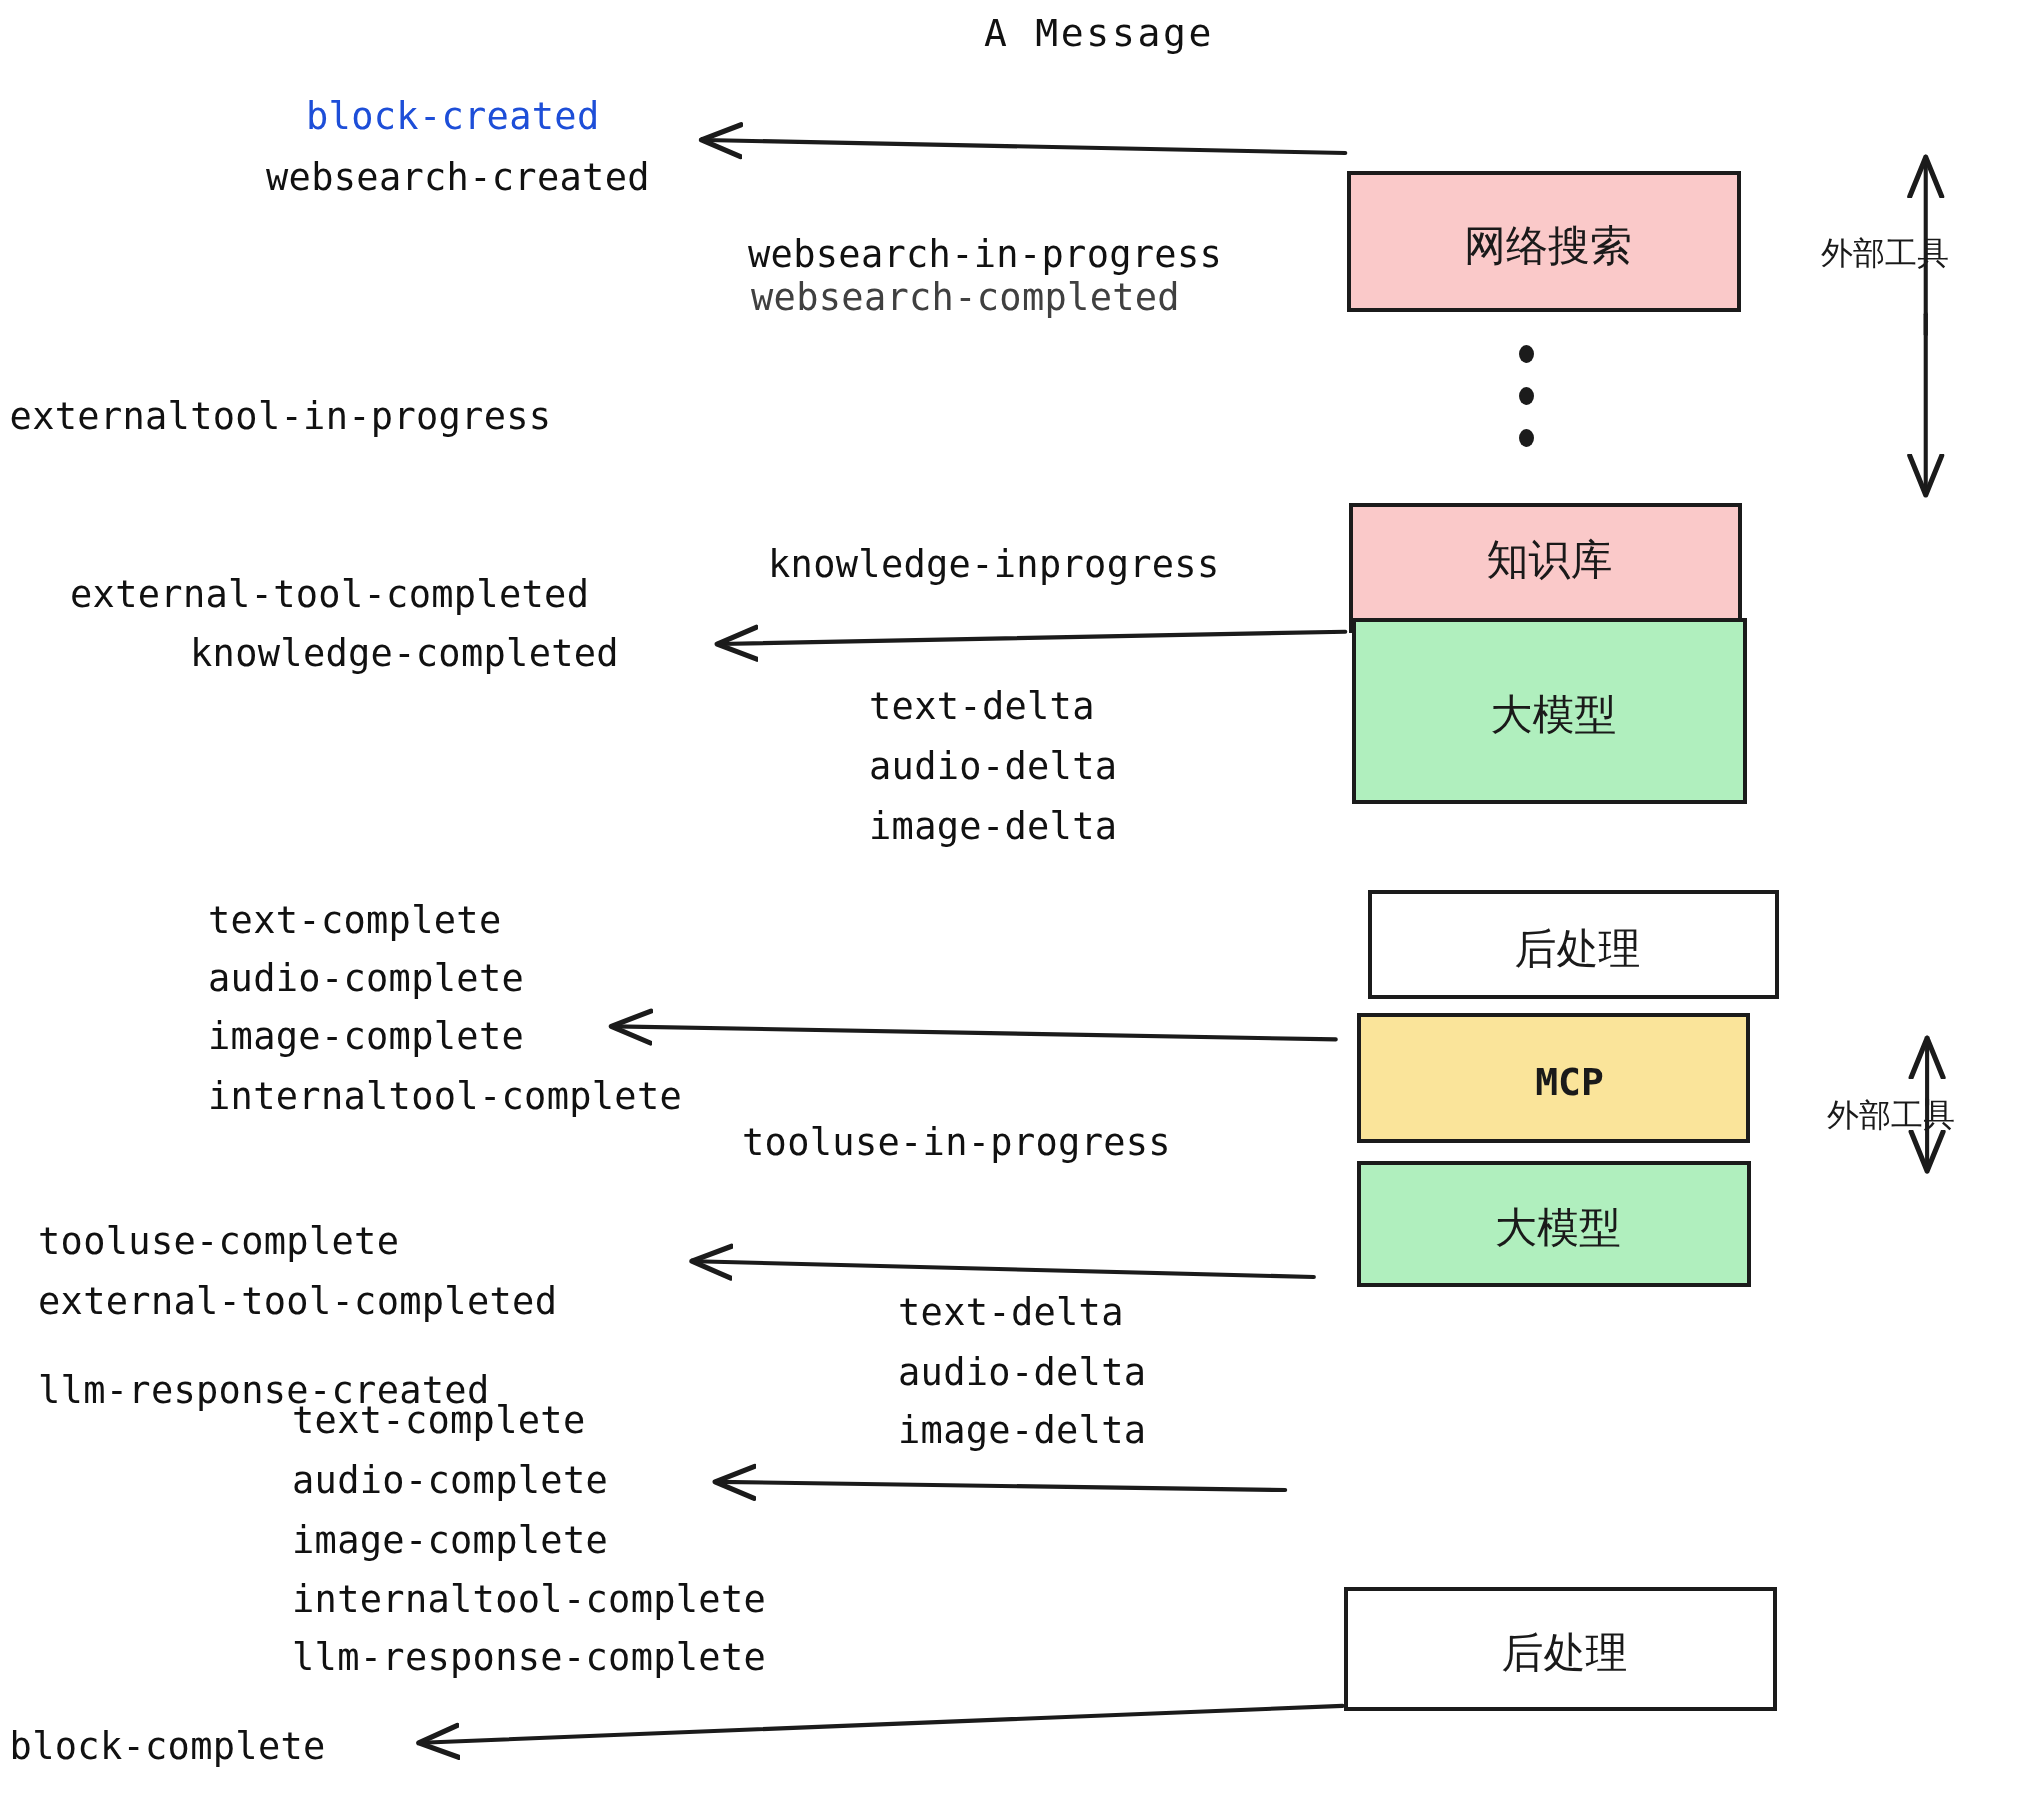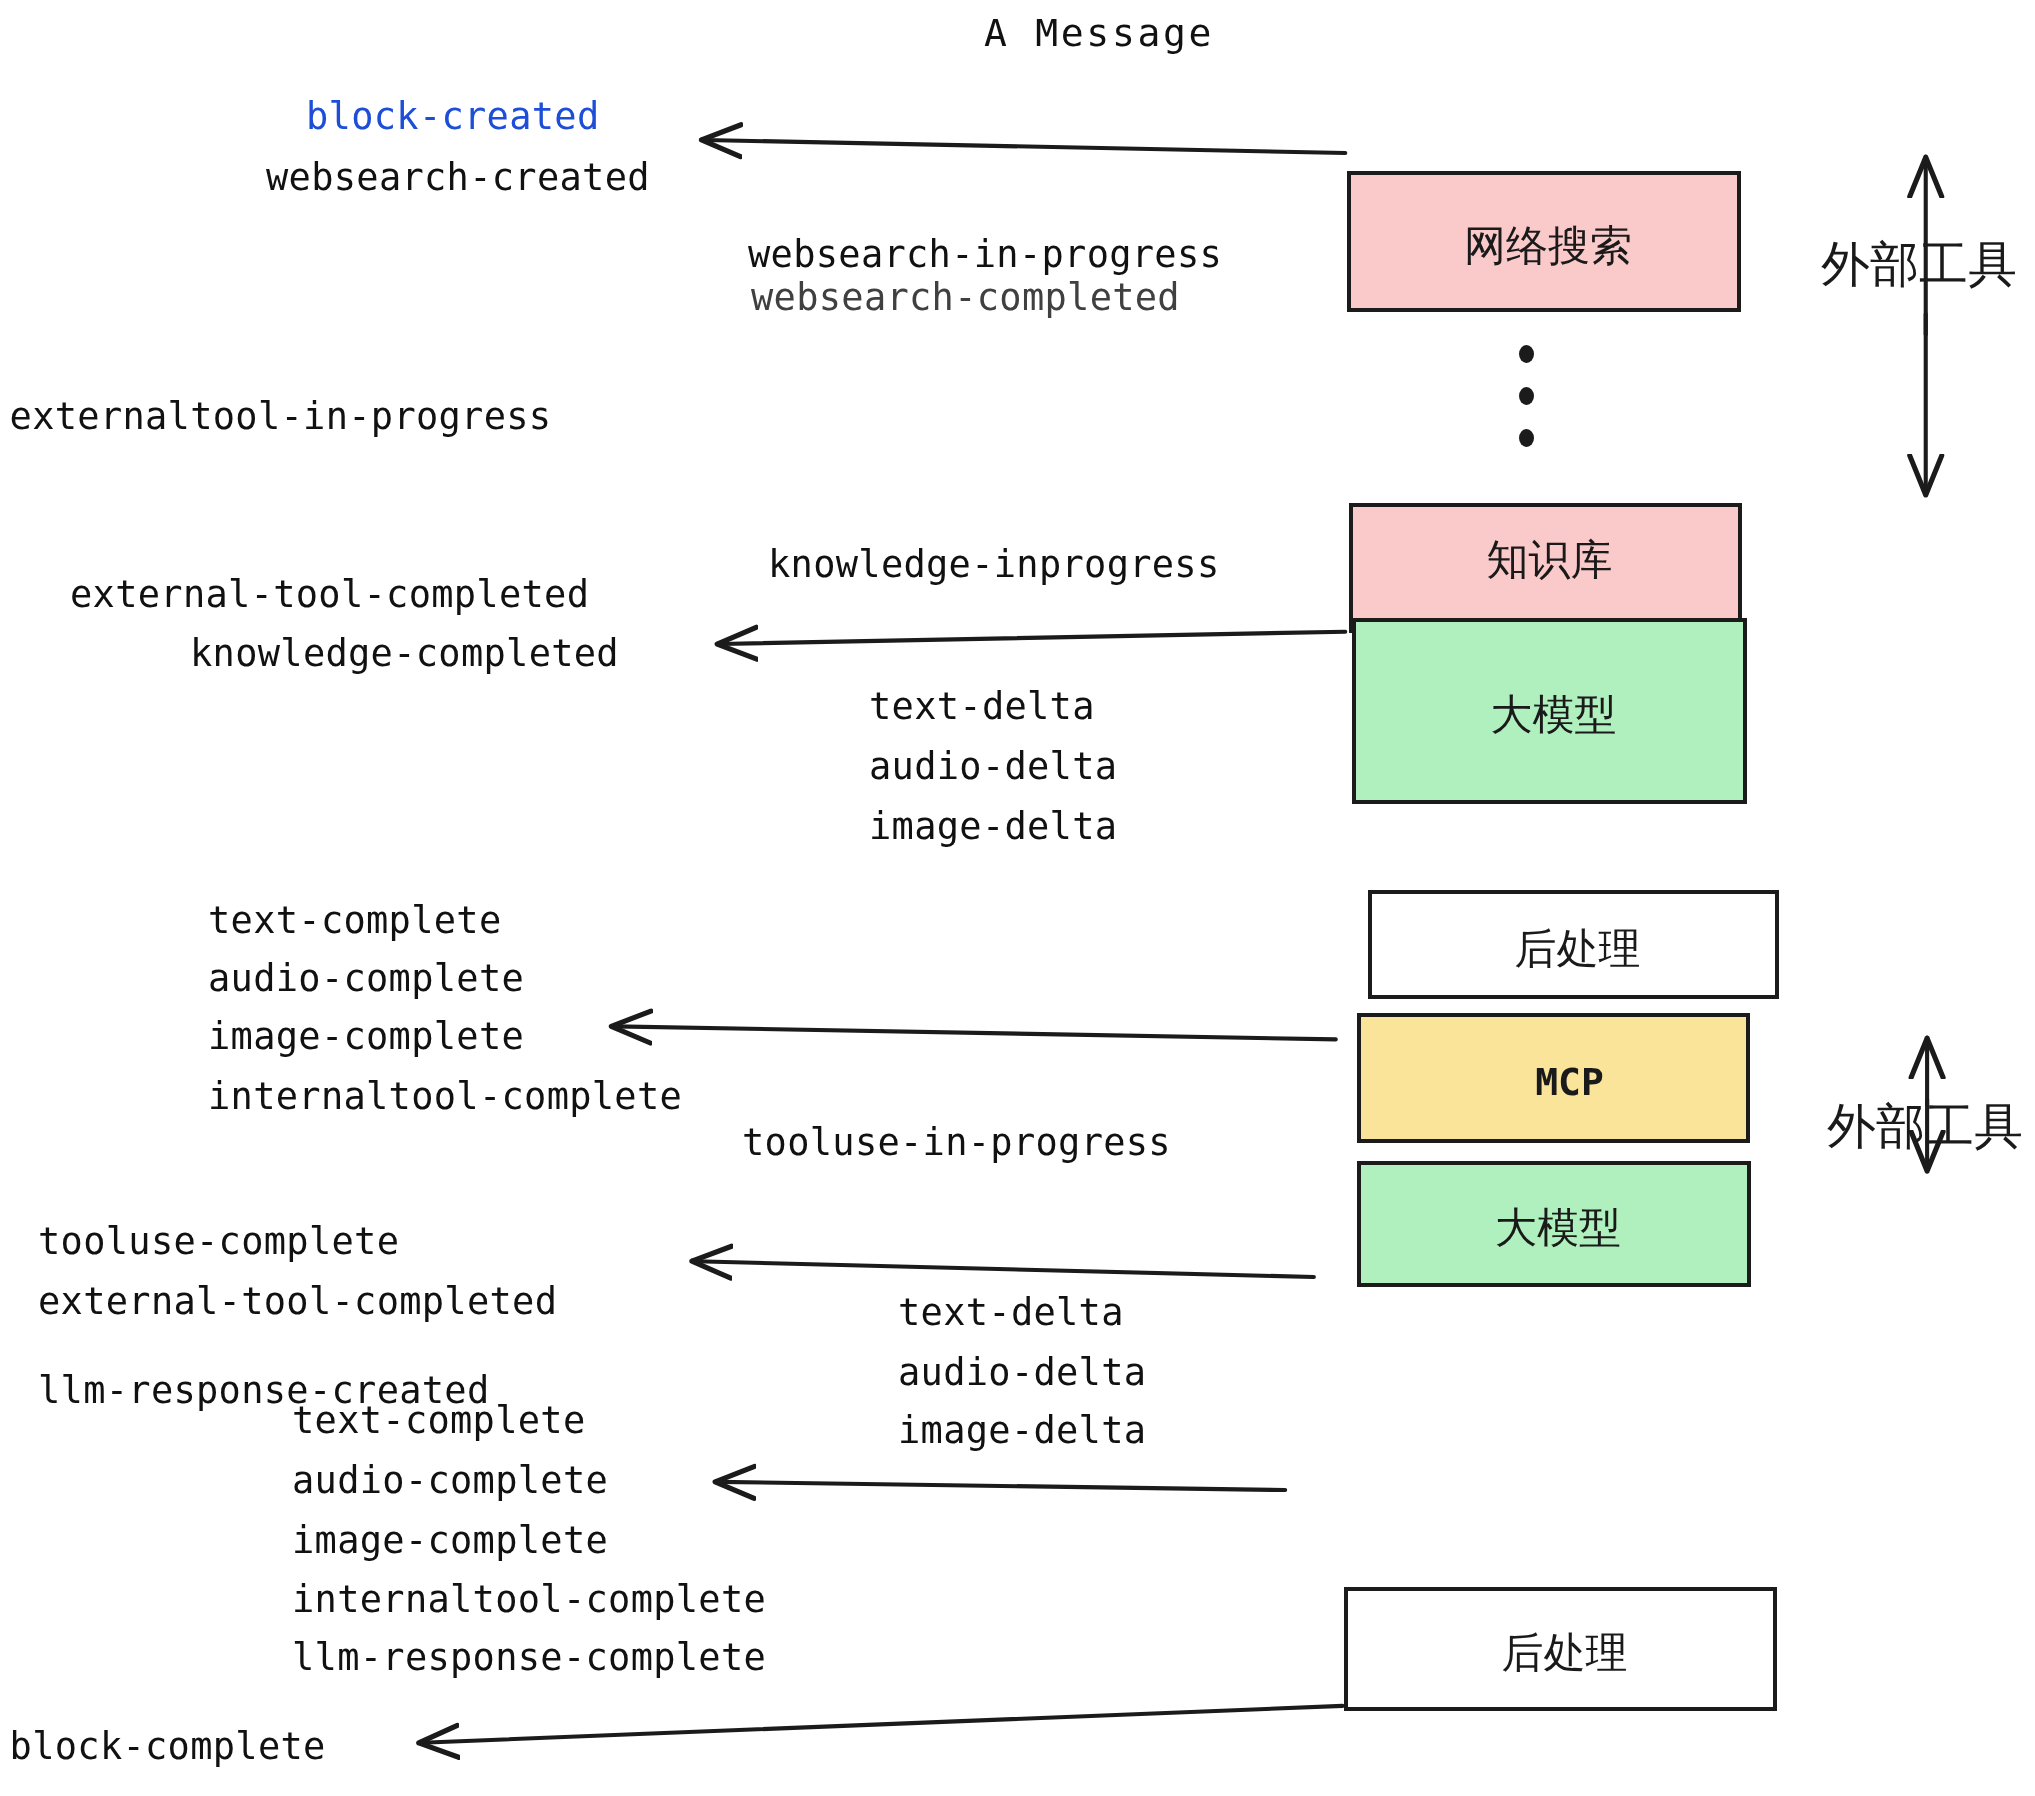--- a/index.html
+++ b/index.html
@@ -56,21 +56,21 @@
   }
   .boxlabel.mono {
     font-family: "DejaVu Sans Mono", "Liberation Mono", monospace;
     font-size: 38px;
     font-weight: bold;
     margin-left: 12px;
   }
   .sidelabel {
     position: absolute;
     font-family: "Liberation Sans", "DejaVu Sans", sans-serif;
-    font-size: 49px;
+    font-size: 32px;
     color: #1a1a1a;
     white-space: nowrap;
   }
   .node-box {
     position: absolute;
     border: 4.1px solid #1b1b1b;
     box-sizing: border-box;
   }
   .dots {
     position: absolute;

